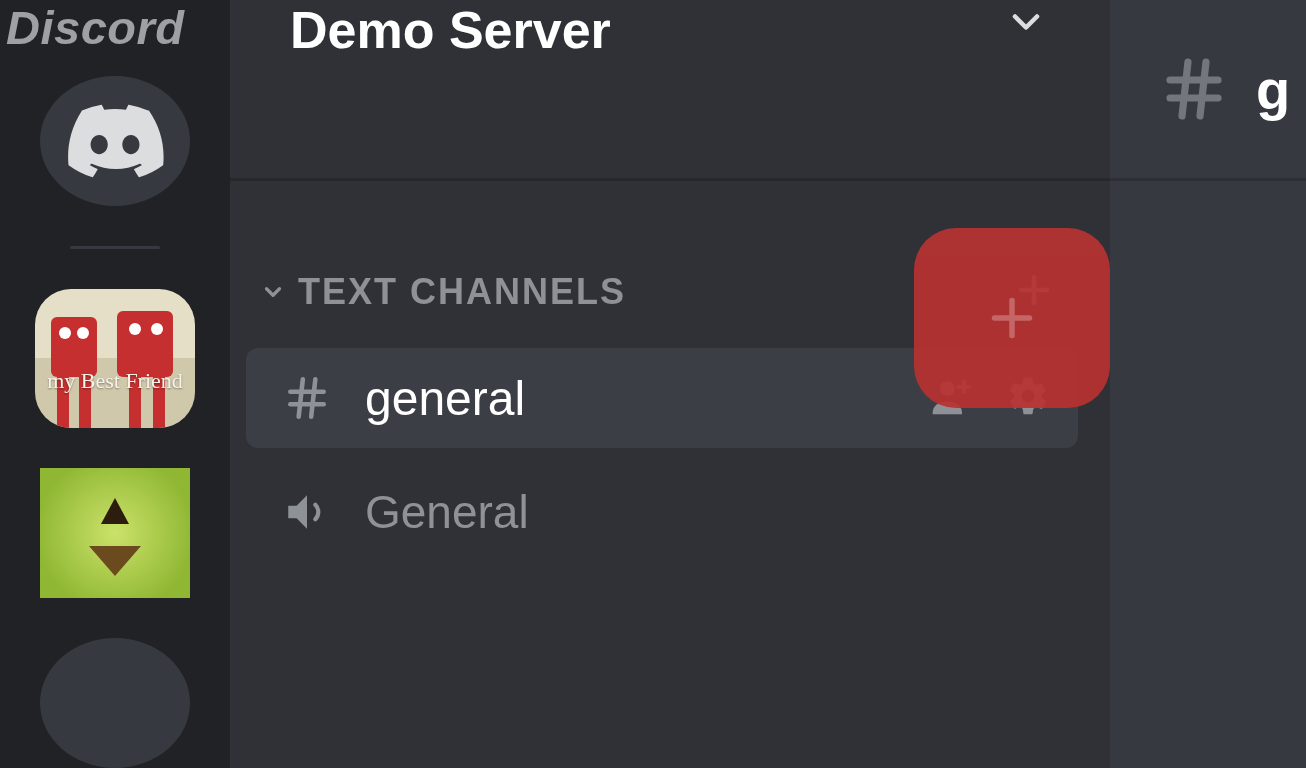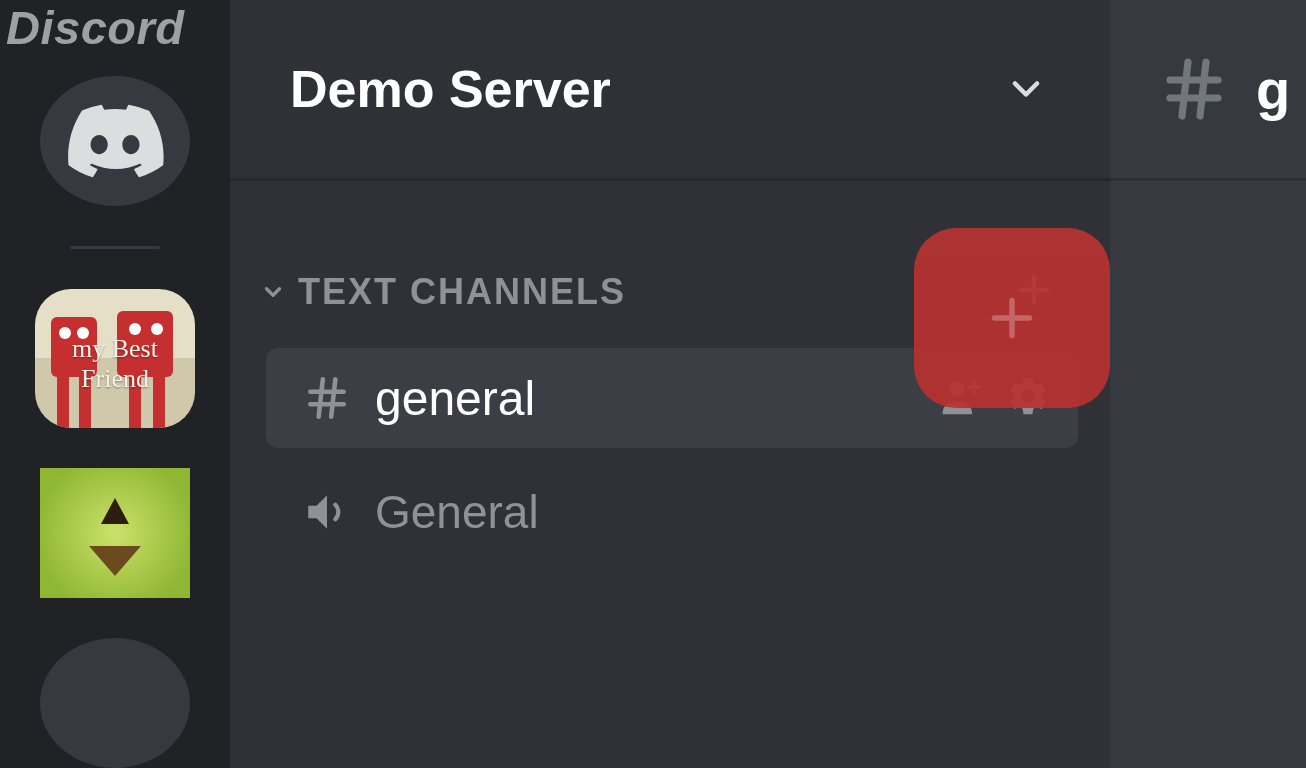--- a/index.html
+++ b/index.html
@@ -90,21 +90,21 @@
   .avatar1-bg .e3 { left:94px; top:34px;}
   .avatar1-bg .e4 { left:116px; top:34px;}
   .avatar1-bg .leg { position:absolute; background:#c62f2f; width:12px; height:60px; bottom:0;}
   .avatar1-bg .l1 { left:22px;}
   .avatar1-bg .l2 { left:44px;}
   .avatar1-bg .l3 { left:94px;}
   .avatar1-bg .l4 { left:118px;}
   .avatar1-script {
     position:absolute; bottom:34px; left:0; width:100%;
     text-align:center; color:#f5f2e8;
-    font-family: "Brush Script MT", cursive; font-size:26px;
+    font-family: "Brush Script MT", cursive; font-size:22px;
     text-shadow:0 1px 2px rgba(0,0,0,0.4);
   }
 
   .avatar2-bg {
     width:100%; height:100%;
     background: radial-gradient(circle at 50% 50%, #cbe26a 0%, #8fb733 80%);
     position:relative;
   }
   .avatar2-bg .bird {
     position:absolute; left:50%; transform:translateX(-50%);
@@ -118,21 +118,20 @@
     width: 880px;
     background: #2f3136;
     display: flex;
     flex-direction: column;
     position: relative;
   }
   .server-header {
     height: 180px;
     border-bottom: 2px solid #26282c;
     display: flex;
-    align-items: center;
     padding: 0 62px 0 60px;
     justify-content: space-between;
     cursor: pointer;
     box-shadow: 0 1px 0 rgba(0,0,0,0.2);
   }
   .server-name {
     font-size: 52px;
     font-weight: 700;
     color: #ffffff;
   }
@@ -151,26 +150,26 @@
   .category-label {
     font-size: 36px;
     font-weight: 700;
     letter-spacing: 2px;
     color: #8e9297;
   }
   .mini-chevron { width:26px; height:26px; }
   .plus-svg { width:44px; height:44px; }
 
   .channel-row {
-    margin: 32px 32px 0 36px;
+    margin: 32px 32px 0 16px;
     height: 100px;
     border-radius: 12px;
     display:flex;
     align-items:center;
-    gap: 23px;
+    gap: 33px;
     padding: 0 28px 0 36px;
     cursor: pointer;
   }
   .channel-row.active {
     background: #3b3e45;
   }
   .channel-name {
     font-size: 48px;
     font-weight: 500;
     color: #ffffff;

